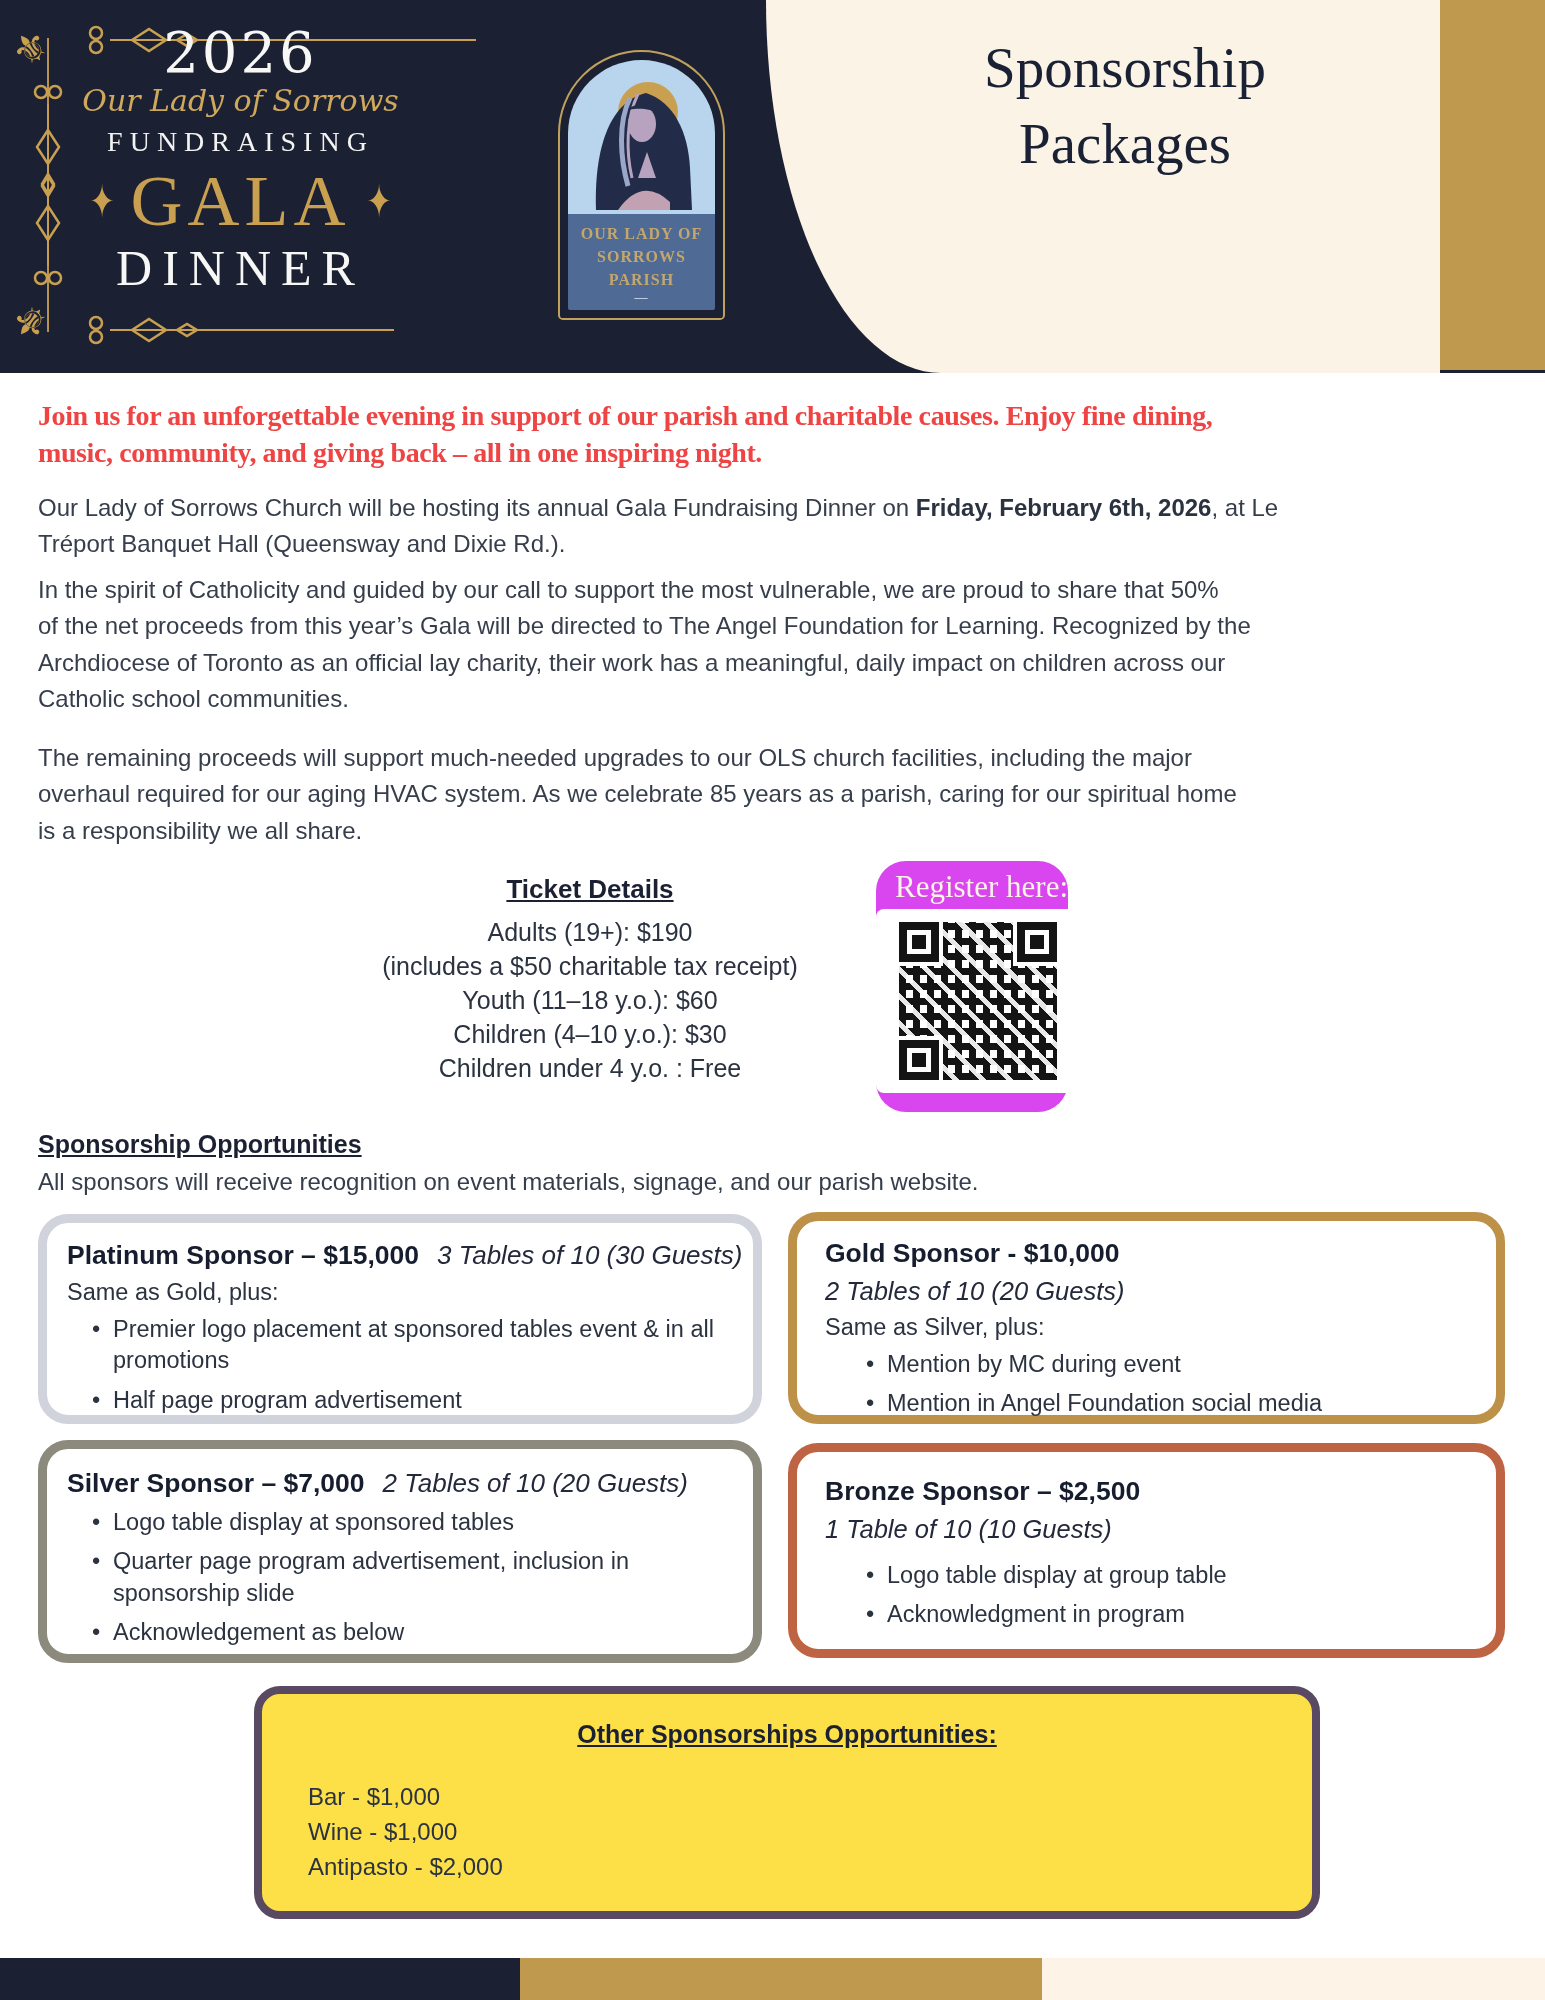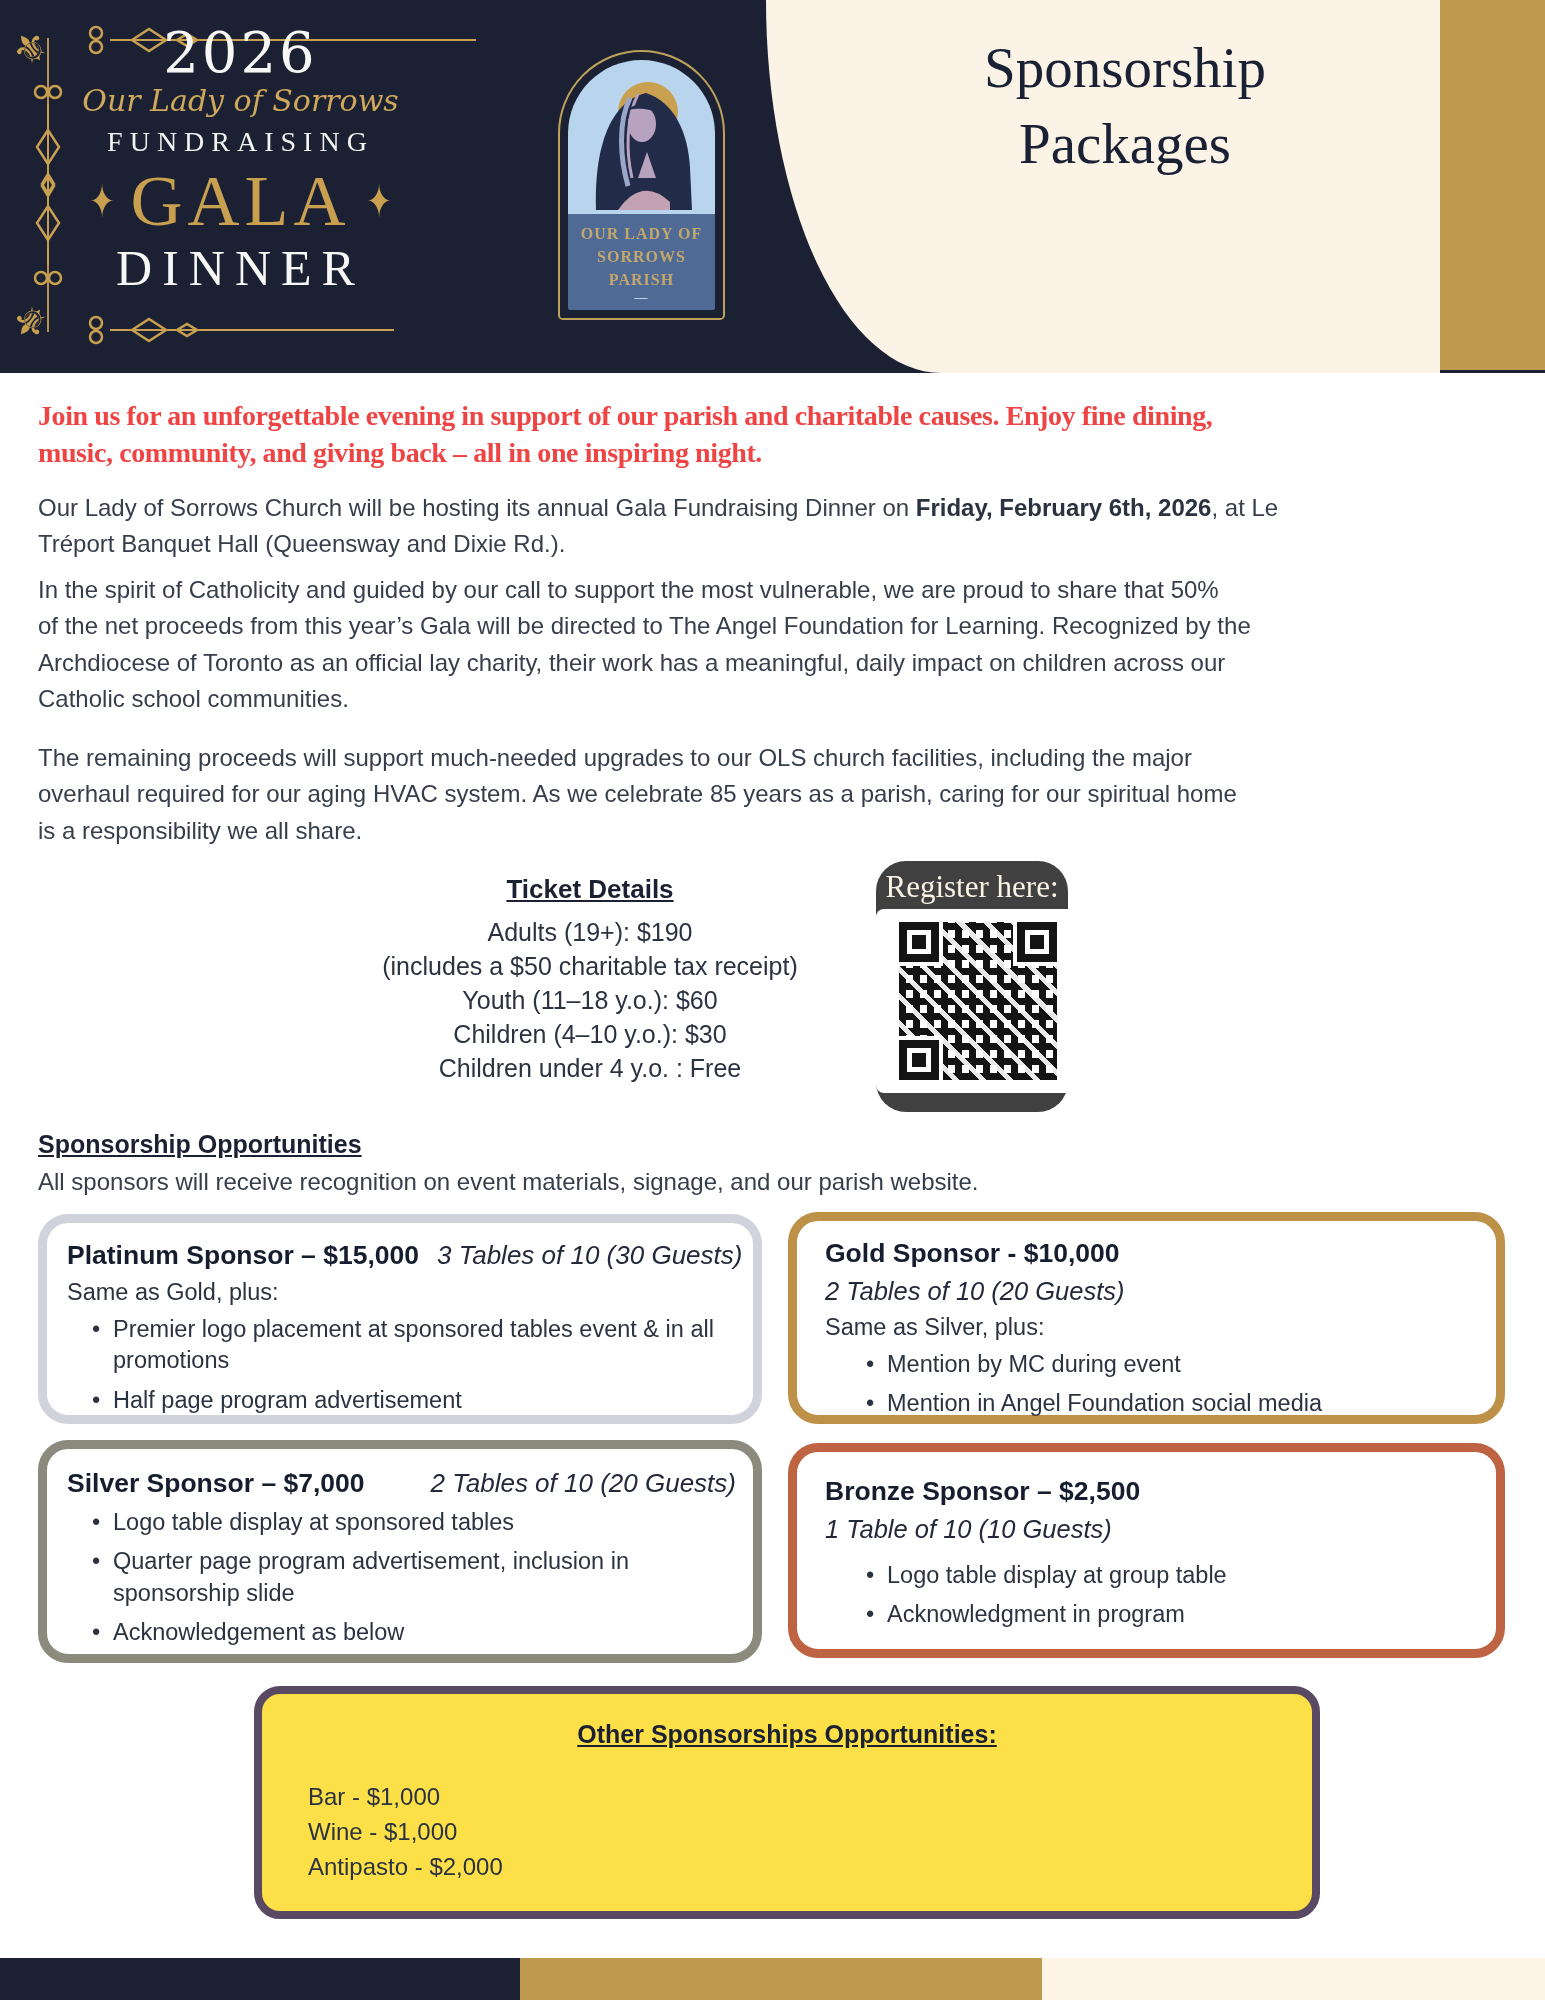--- a/index.html
+++ b/index.html
@@ -38,21 +38,21 @@
     font-family:"Liberation Serif", serif; font-weight:bold; font-size:28px; line-height:1.31; letter-spacing:-0.4px; }
   .bodyline { white-space:nowrap; }
   .para { position:absolute; left:38px; color:#363d4b; font-size:24px; line-height:1.52; }
   .p1 { top:490px; } .p2 { top:572px; } .p3 { top:740px; }
   .para b { color:#2b3240; }
   
   .tickets { position:absolute; left:240px; top:874px; width:700px; text-align:center; color:#2b3240; }
   .tickets h3 { font-size:26px; color:#1b2133; text-decoration:underline; margin-bottom:10px; }
   .tline { font-size:25px; line-height:1.36; white-space:nowrap; }
   .tgap { }
-  .qr-box { position:absolute; left:876px; top:861px; width:192px; height:251px; background:#404040; border-radius:30px; text-align:center; }
+  .qr-box { position:absolute; left:876px; top:861px; width:192px; height:251px; background:#d946ef; border-radius:30px; text-align:right; }
   .qr-label { font-family:"Liberation Serif", serif; font-size:31px; color:#faf3e6; margin-top:8px; }
   .qr-card { width:204px; height:184px; background:#ffffff; border-radius:8px; margin:4px auto 0; padding-top:13px; }
   .qr-code { position:relative; width:158px; height:158px; margin:0 auto;
     background:
       repeating-linear-gradient(45deg, rgba(255,255,255,0.9) 0 5px, transparent 5px 19px),
       repeating-linear-gradient(90deg, #141414 0 7px, transparent 7px 14px),
       repeating-linear-gradient(0deg, #141414 0 7px, #ffffff 7px 15px); }
   .finder { position:absolute; width:40px; height:40px; border:8px solid #141414; background:#ffffff; box-shadow:0 0 0 4px #ffffff; }
   .finder::after { content:""; position:absolute; left:5px; top:5px; width:14px; height:14px; background:#141414; }
   .f-tl { left:0; top:0; } .f-tr { right:0; top:0; } .f-bl { left:0; bottom:0; }
@@ -60,21 +60,21 @@
   .sp-head { position:absolute; left:38px; top:1130px; font-size:25px; font-weight:bold; color:#1b2133; text-decoration:underline; }
   .sp-intro { position:absolute; left:38px; top:1168px; font-size:24px; color:#363d4b; }
   .tierbox { position:absolute; background:#ffffff; border-radius:30px; color:#2b3240; }
   .box-platinum { left:38px;  top:1214px; width:724px; height:210px; border:9px solid #d0d3db; padding:17px 12px 10px 20px; }
   .box-gold     { left:788px; top:1212px; width:717px; height:212px; border:9px solid #bd9148; padding:17px 12px 10px 28px; }
   .box-silver   { left:38px;  top:1440px; width:724px; height:223px; border:9px solid #8b8a7d; padding:19px 16px 10px 20px; }
   .box-bronze   { left:788px; top:1443px; width:717px; height:215px; border:9px solid #bf6442; padding:24px 12px 10px 28px; }
   .tier-titlerow { display:flex; align-items:baseline; }
   .tier-title { font-size:26.5px; font-weight:bold; color:#161d2e; white-space:nowrap; }
   .tier-tables { font-style:italic; font-size:26px; color:#23283a; margin-left:18px; white-space:nowrap; }
-  .row-split { padding-right:6px;gap:48px; }
+  .row-split { padding-right:6px; }
   .tier-tables-line { font-style:italic; font-size:25.5px; color:#23283a; margin-top:8px; }
   .tier-note { font-size:23.5px; margin-top:8px; }
   .tierbox ul { list-style:none; margin-top:7px; }
   .tierbox li { position:relative; padding-left:24px; font-size:23.5px; line-height:1.34; margin-top:8px; }
   .tierbox li::before { content:"\2022"; position:absolute; left:3px; }
   .ind1 { margin-left:22px; } .ind2 { margin-left:38px; }
   
   .other-box { position:absolute; left:254px; top:1686px; width:1066px; height:233px;
     border:8px solid #5a4962; border-radius:26px; background:#fde047; }
   .other-head { text-align:center; margin-top:26px; font-size:25px; font-weight:bold; color:#1b2133; text-decoration:underline; }

